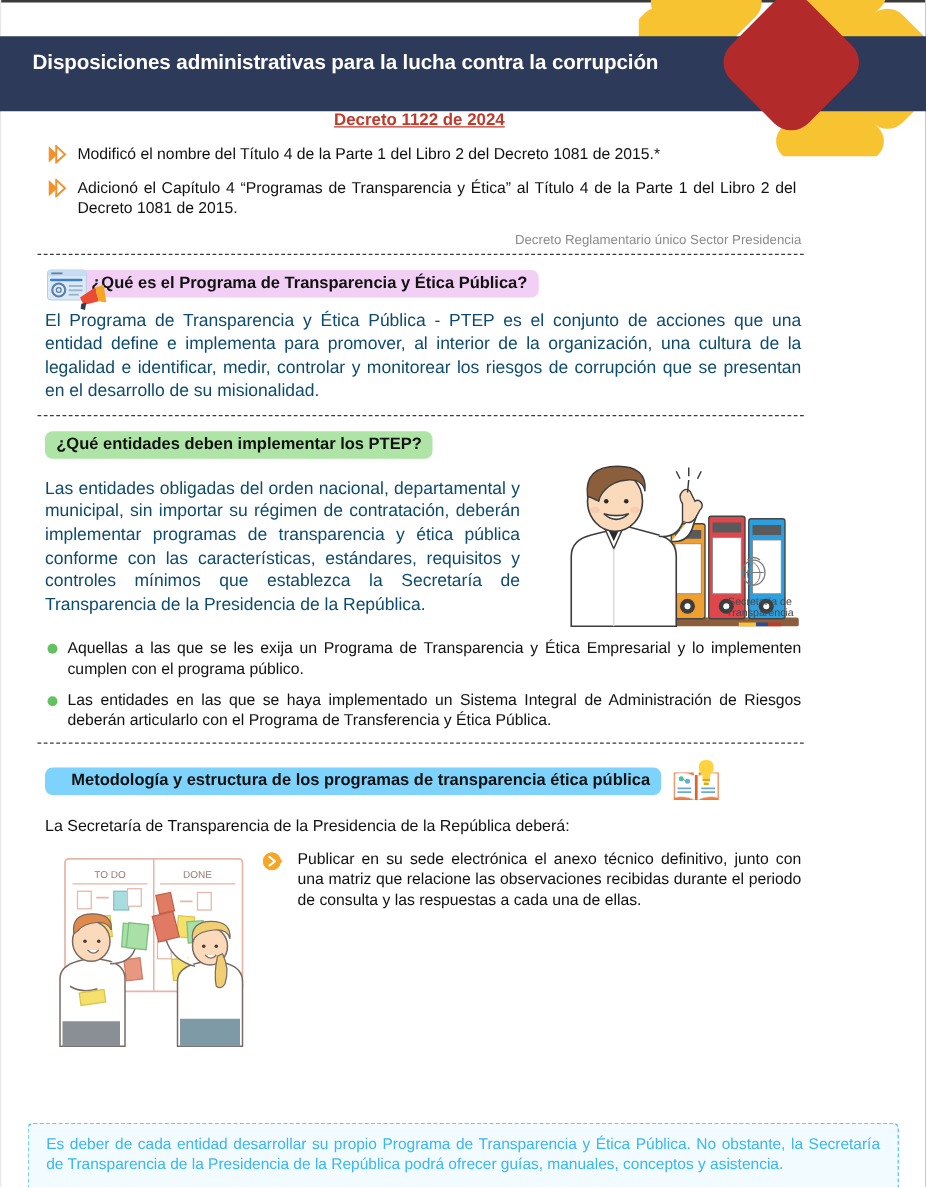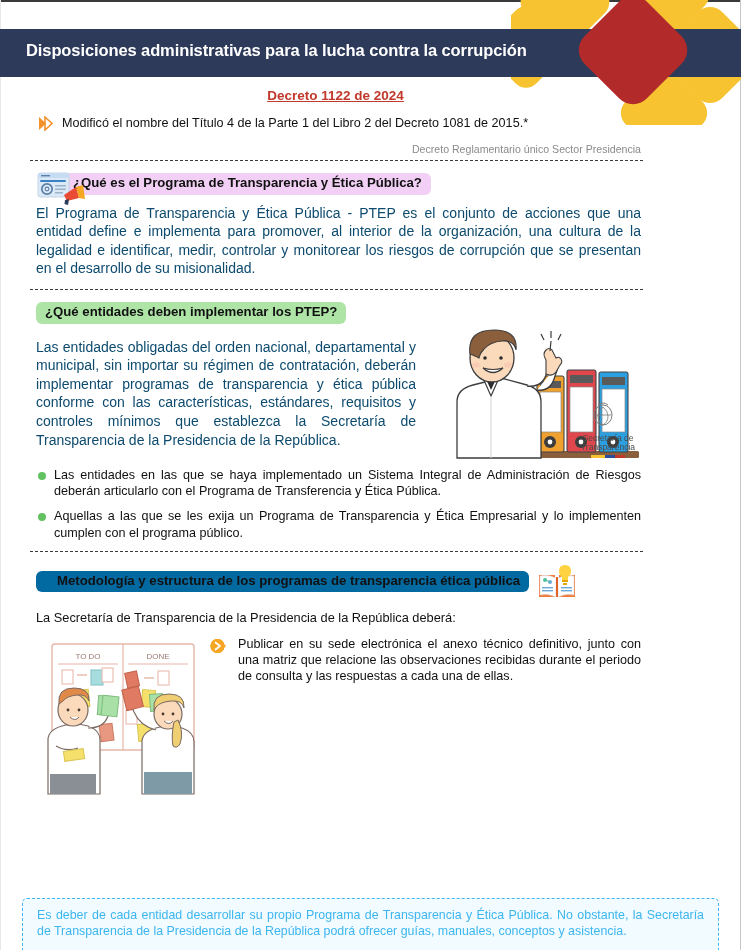--- a/index.html
+++ b/index.html
@@ -34,21 +34,21 @@
   .dia {
     position:absolute;
     border-radius:22%;
     transform: rotate(45deg);
   }
   .dia.y { background:#F7C331; }
   .dia.r { background:#B32A2A; }
 
   
   .titlebar {
-    position:absolute; top:29px; left:0; width:741px; height:48px;
+    position:absolute; top:29px; left:0; width:741px; height:60px;
     background:#2E3A59; z-index:2;
   }
   .titlebar .t {
     color:#fff; font-size:16.5px; font-weight:bold;
     letter-spacing:-0.1px;
     padding:12px 0 0 26px;
     white-space:nowrap;
   }
   
   .deco-front { position:absolute; top:0; right:0; width:230px; height:125px; z-index:3; pointer-events:none; }
@@ -101,21 +101,21 @@
     font-weight:bold;
     font-size:13.2px;
     color:#111;
     border-radius:6px;
     padding:3px 9px 4px 9px;
     line-height:1.1;
     text-align:right;
   }
   .hl-pink { background:#F2CFF4; }
   .hl-green { background:#AEE5A6; }
-  .hl-blue { background:#0369a1;padding-left:21px; }
+  .hl-blue { background:#7dd3fc;padding-left:21px; }
 
   .head-row { position:relative; margin:12px 0 0 36px; display:flex; align-items:center; }
 
   .para {
     margin:9px 30px 0 36px;
     font-size:14px;
     line-height:1.33;
     color:#0c4a6e;
     text-align:justify;
   }
@@ -191,20 +191,27 @@
 
     <div class="decreto">Decreto 1122 de 2024</div>
 
     <ul class="arrows">
       <li>
         <svg class="arrow-ic" viewBox="0 0 16 15">
           <path d="M1 1 L8 7.5 L1 14 Z" fill="#F2922C"></path>
           <path d="M7 1 L14 7.5 L7 14 Z" fill="none" stroke="#F2922C" stroke-width="1.6"></path>
         </svg>
         <span>Modificó el nombre del Título 4 de la Parte 1 del Libro 2 del Decreto 1081 de 2015.*</span>
+      </li>
+      <li>
+        <svg class="arrow-ic" viewBox="0 0 16 15">
+          <path d="M1 1 L8 7.5 L1 14 Z" fill="#F2922C"></path>
+          <path d="M7 1 L14 7.5 L7 14 Z" fill="none" stroke="#F2922C" stroke-width="1.6"></path>
+        </svg>
+        <span>Adicionó el Capítulo 4 “Programas de Transparencia y Ética” al Título 4 de la Parte 1 del Libro 2 del Decreto 1081 de 2015.</span>
       </li>
     </ul>
 
     <div class="src-note">Decreto Reglamentario único Sector Presidencia</div>
     <div class="dashline"></div>
 
     <div class="head-row">
       <svg width="40" height="30" viewBox="0 0 40 30" style="position:absolute;left:0;top:-2px;z-index:2;">
         <rect x="2" y="2" width="31" height="24" rx="2.5" fill="#DCE9F7" stroke="#b9cde0" stroke-width="0.8"></rect>
         <rect x="2" y="2" width="31" height="5" rx="2.5" fill="#C6DCF2"></rect>
@@ -289,22 +296,22 @@
         </svg>
         <div class="sec-logo" style="position:absolute;right:2px;top:106px;width:98px;">
           <div>Secretaría de</div>
           <div>Transparencia</div>
           <div style="margin:2px auto 0;width:34px;height:3px;background:linear-gradient(90deg,#F7C331 0 40%,#2B4C9B 40% 70%,#C0392B 70% 100%);"></div>
         </div>
       </div>
     </div>
 
     <ul class="dots" style="margin-top:18px;">
+      <li><span>Aquellas a las que se les exija un Programa de Transparencia y Ética Empresarial y lo implementen cumplen con el programa público.</span></li>
       <li><span>Las entidades en las que se haya implementado un Sistema Integral de Administración de Riesgos deberán articularlo con el Programa de Transferencia y Ética Pública.</span></li>
-      <li><span>Aquellas a las que se les exija un Programa de Transparencia y Ética Empresarial y lo implementen cumplen con el programa público.</span></li>
     </ul>
 
     <div class="dashline thin" style="margin-top:10px;"></div>
 
     <div class="head-row">
       <span class="sec-head hl-blue">Metodología y estructura de los programas de transparencia ética pública</span>
       <svg width="40" height="36" viewBox="0 0 40 36" style="margin-left:8px;">
         <path d="M2 11 h16 v22 H2 z" fill="#F2793C"></path>
         <path d="M22 11 h16 v22 H22 z" fill="#F2793C"></path>
         <path d="M3 12 q8 -2 16 2 v19 q-8 -4 -16 -2 z" fill="#fff" stroke="#d8d8d8" stroke-width="0.6"></path>

